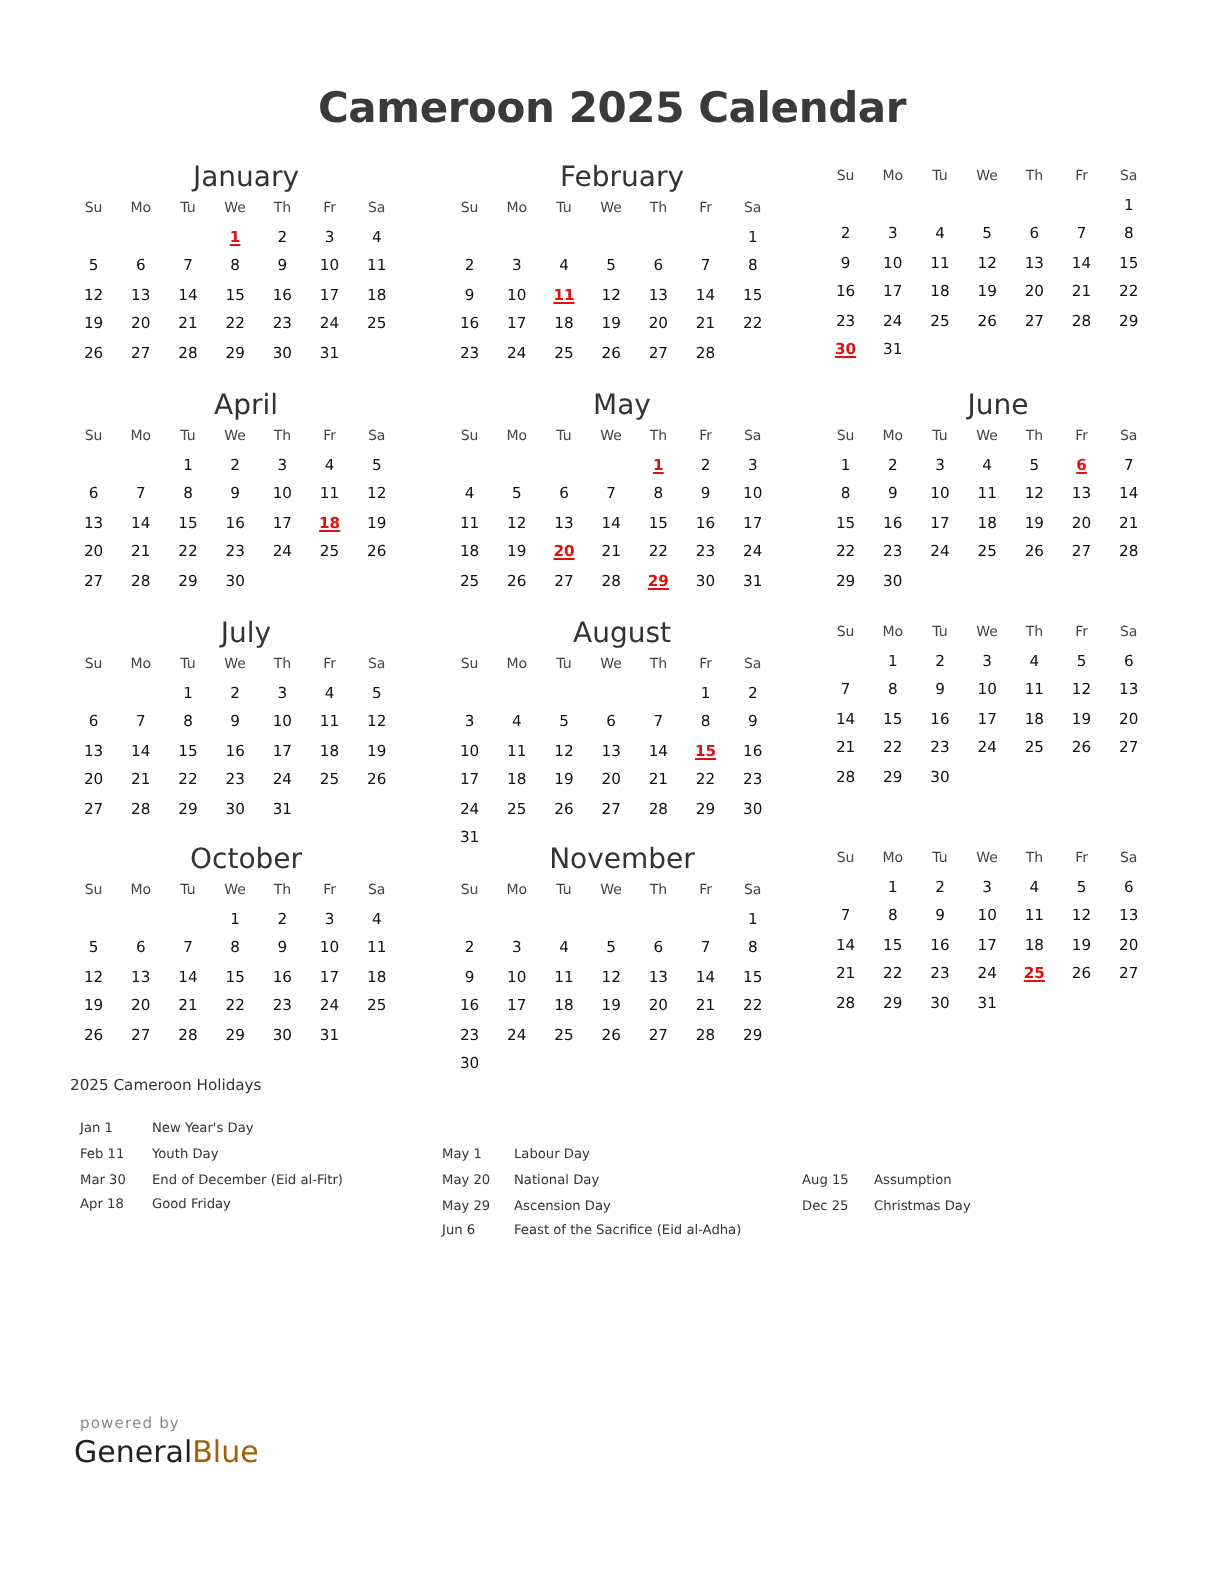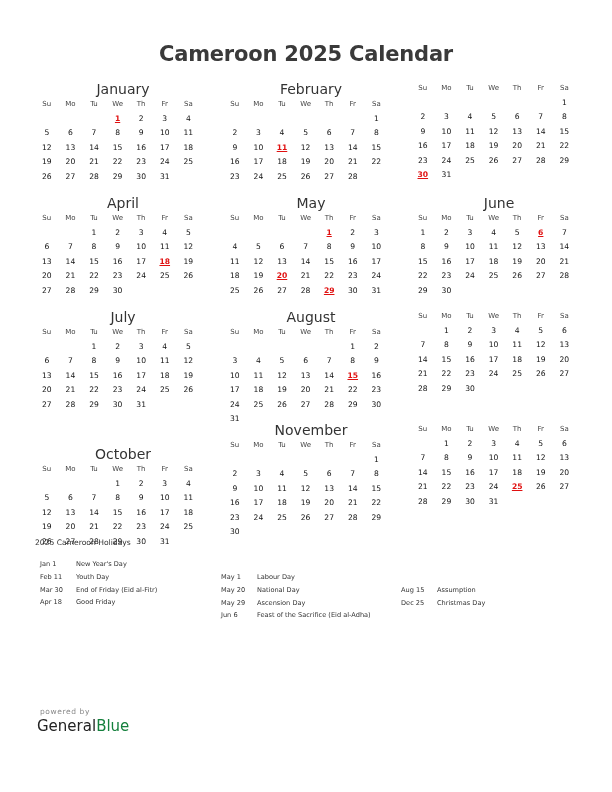--- a/index.html
+++ b/index.html
@@ -27,21 +27,21 @@
     .d.hol { color: #e01010; font-weight: bold; text-decoration: underline; text-underline-offset: 1px; }
     .hol-title {
       position: absolute; left: 35px; top: 538px; font-size: 7.6px; color: #333;
     }
     .hol-col { position: absolute; font-size: 6.6px; color: #333; }
     .hol-row { height: 12.8px; line-height: 12.8px; display: flex; }
     .hol-date { width: 36px; }
     .brand { position: absolute; left: 37px; top: 707px; }
     .powered { font-size: 7.5px; color: #888; letter-spacing: 0.6px; margin-left: 3px; }
     .gb { font-size: 15px; color: #222; margin-top: 1px; }
-    .gb .blue { color: #15803d; }
+    .gb .blue { color: #a16207; }
   </style>
 </head>
 <body>
 
 <div class="title">Cameroon 2025 Calendar</div>
 
 <div id="months">
     <div class="month" style="left: 35px; top: 81px;">
       <div class="month-name">January</div>
       <div class="grid">
@@ -443,21 +443,21 @@
         <div class="d">23</div>
         <div class="d">24</div>
         <div class="d">25</div>
         <div class="d">26</div>
         <div class="d">27</div>
         <div class="d">28</div>
         <div class="d">29</div>
         <div class="d">30</div>
       </div>
     </div>
-    <div class="month" style="left: 35px; top: 446px;">
+    <div class="month" style="left: 35px; top: 422px;">
       <div class="month-name">October</div>
       <div class="grid">
         <div class="wd">Su</div>
         <div class="wd">Mo</div>
         <div class="wd">Tu</div>
         <div class="wd">We</div>
         <div class="wd">Th</div>
         <div class="wd">Fr</div>
         <div class="wd">Sa</div>
         <div class="d"></div>
@@ -595,21 +595,21 @@
       <div class="hol-row">
         <span class="hol-date">Jan 1</span>
         <span>New Year's Day</span>
       </div>
       <div class="hol-row">
         <span class="hol-date">Feb 11</span>
         <span>Youth Day</span>
       </div>
       <div class="hol-row">
         <span class="hol-date">Mar 30</span>
-        <span>End of Friday (Eid al-Fitr)</span>
+        <span>End of December (Eid al-Fitr)</span>
       </div>
       <div class="hol-row">
         <span class="hol-date">Apr 18</span>
         <span>Good Friday</span>
       </div>
     </div>
     <div class="hol-col" style="left: 221px; top: 571px;">
       <div class="hol-row">
         <span class="hol-date">May 1</span>
         <span>Labour Day</span>

